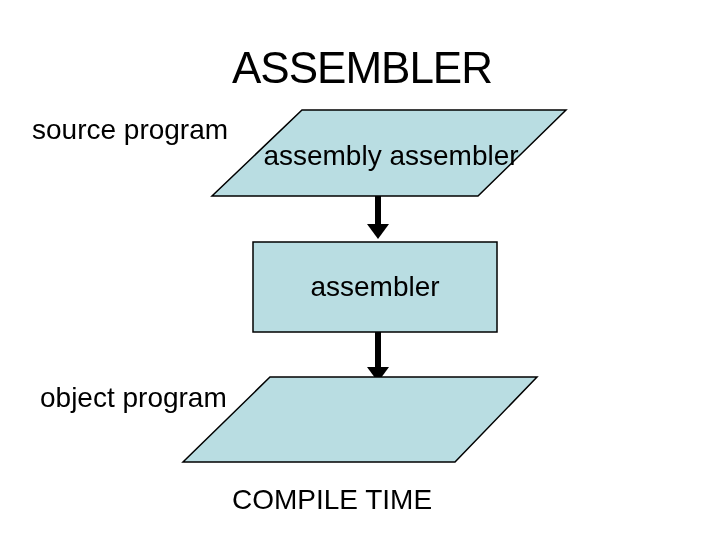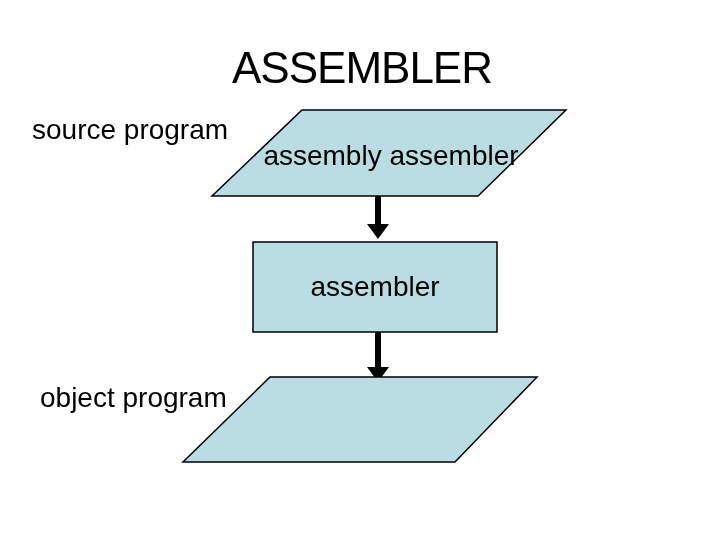--- a/index.html
+++ b/index.html
@@ -64,14 +64,15 @@
 
   <div class="txt label src">source program</div>
 
   <div class="txt node-label asm-lang">assembly assembler</div>
 
   <div class="txt node-label asm-box">assembler</div>
 
   <div class="txt label obj">object program</div>
 
 
+  <div class="txt footer">COMPILE TIME</div>
 
 </div>
 
 </body></html>

